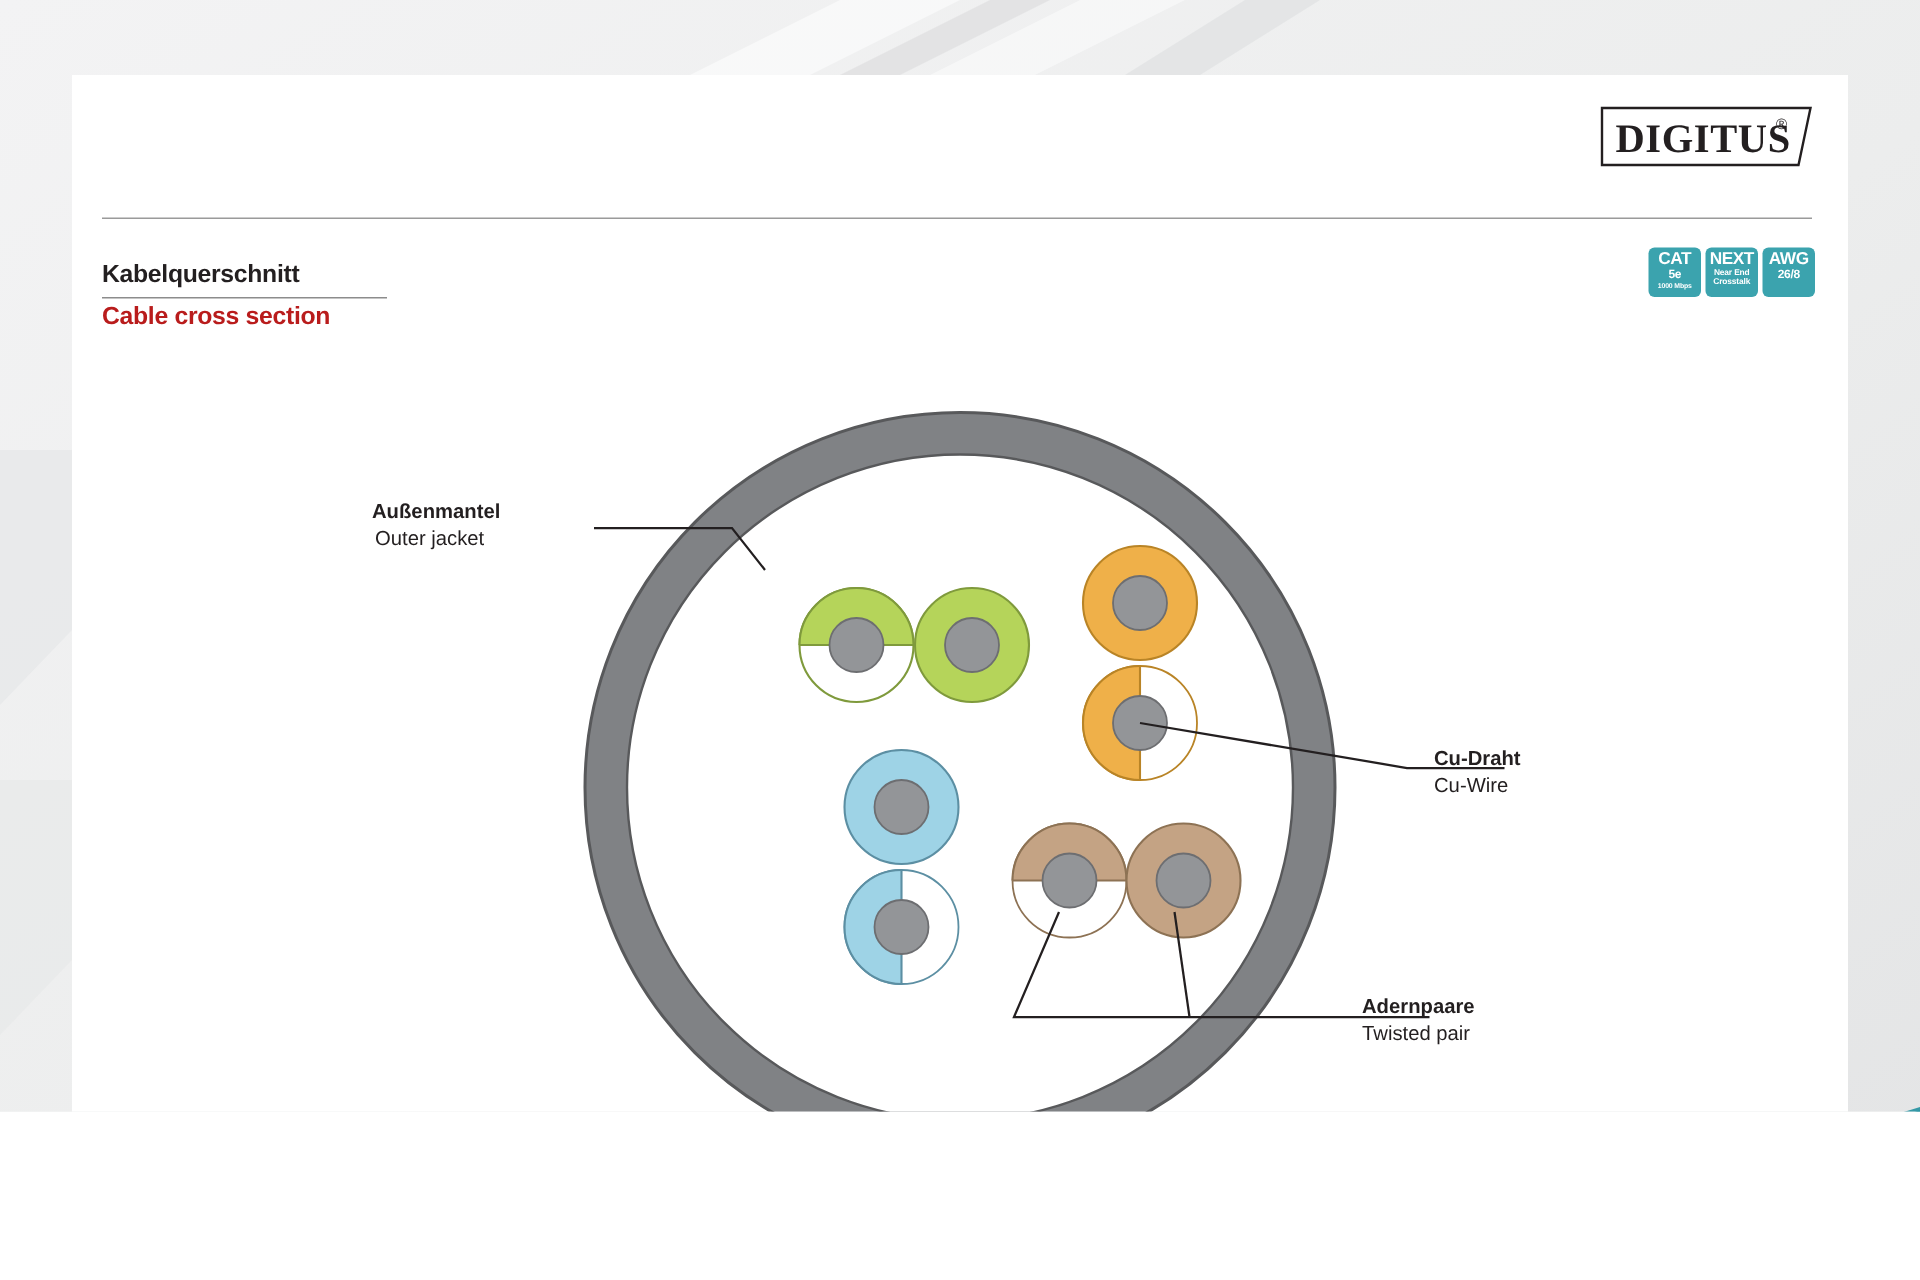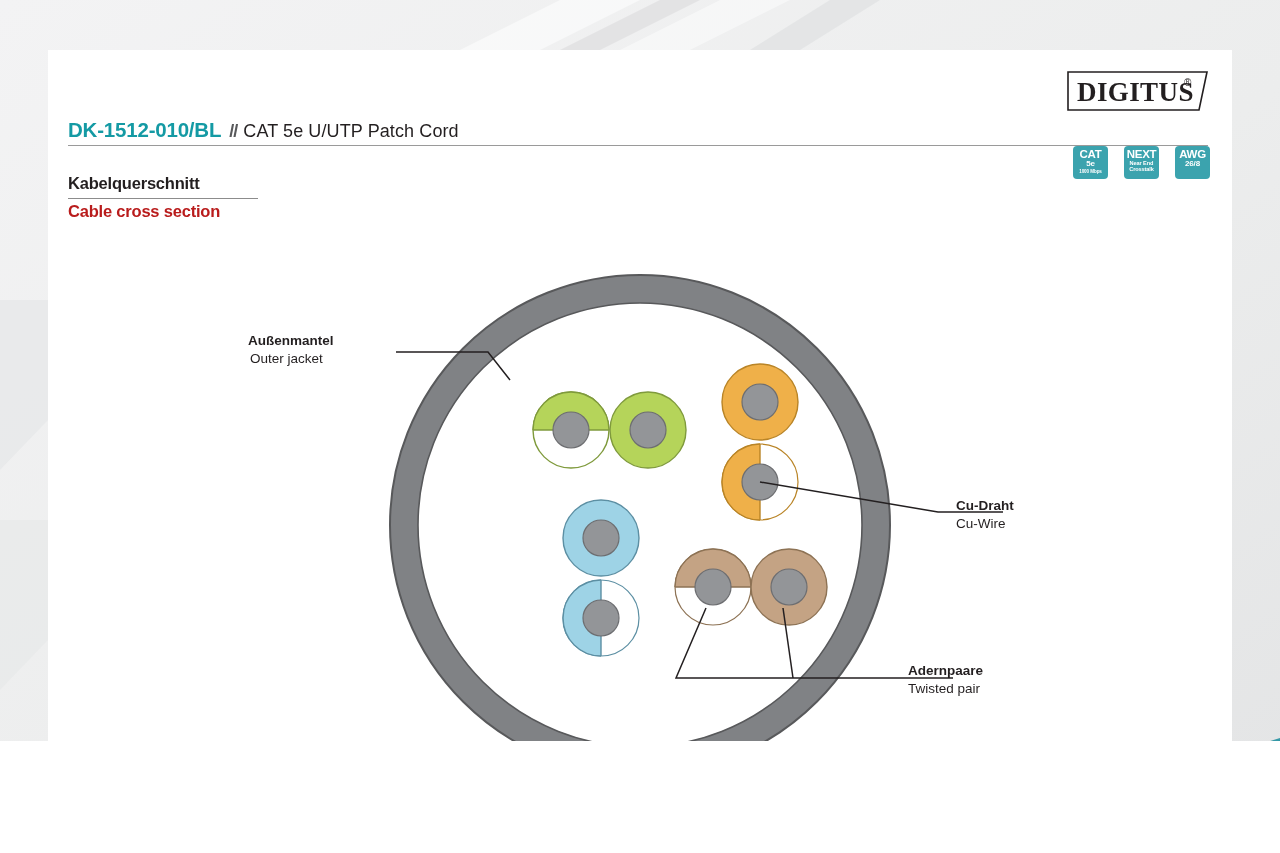--- a/index.html
+++ b/index.html
@@ -110,23 +110,23 @@
     font-size: 16.5px;
     font-weight: bold;
     color: #b91c1c;
     letter-spacing: -0.2px;
   }
 
   
   .badges {
     position: absolute;
     right: 22px;
-    top: 96px;
+    top: 115px;
     display: flex;
-    gap: 16px;
+    gap: 3px;
   }
   .badge {
     width: 35px;
     height: 33px;
     border-radius: 4px;
     background: #3ba3ae;
     color: #ffffff;
     display: flex;
     flex-direction: column;
     align-items: center;
@@ -215,23 +215,20 @@
   </svg>
 
   <div class="card">
 
     <svg class="logo" viewBox="0 0 145 46">
       <polygon points="3,4 142,4 134,42 3,42" fill="#ffffff" stroke="#231f20" stroke-width="1.6"></polygon>
       <text x="12" y="33" font-family="Liberation Serif, serif" font-size="27" font-weight="bold" fill="#231f20" letter-spacing="0.4">DIGITUS</text>
       <text x="119" y="18" font-family="Liberation Sans, sans-serif" font-size="10" fill="#231f20">®</text>
     </svg>
 
-    <div class="title-row">
-      <span class="sku">DK-1512-010/BL</span><span class="slashes">//</span><span class="title-desc">CAT 5e U/UTP Patch Cord</span>
-    </div>
     <div class="title-rule"></div>
 
     <div class="sec-de">Kabelquerschnitt</div>
     <div class="sec-rule"></div>
     <div class="sec-en">Cable cross section</div>
 
     <div class="badges">
       <div class="badge">
         <span class="b-main">CAT</span>
         <span class="b-sub">5e</span>

